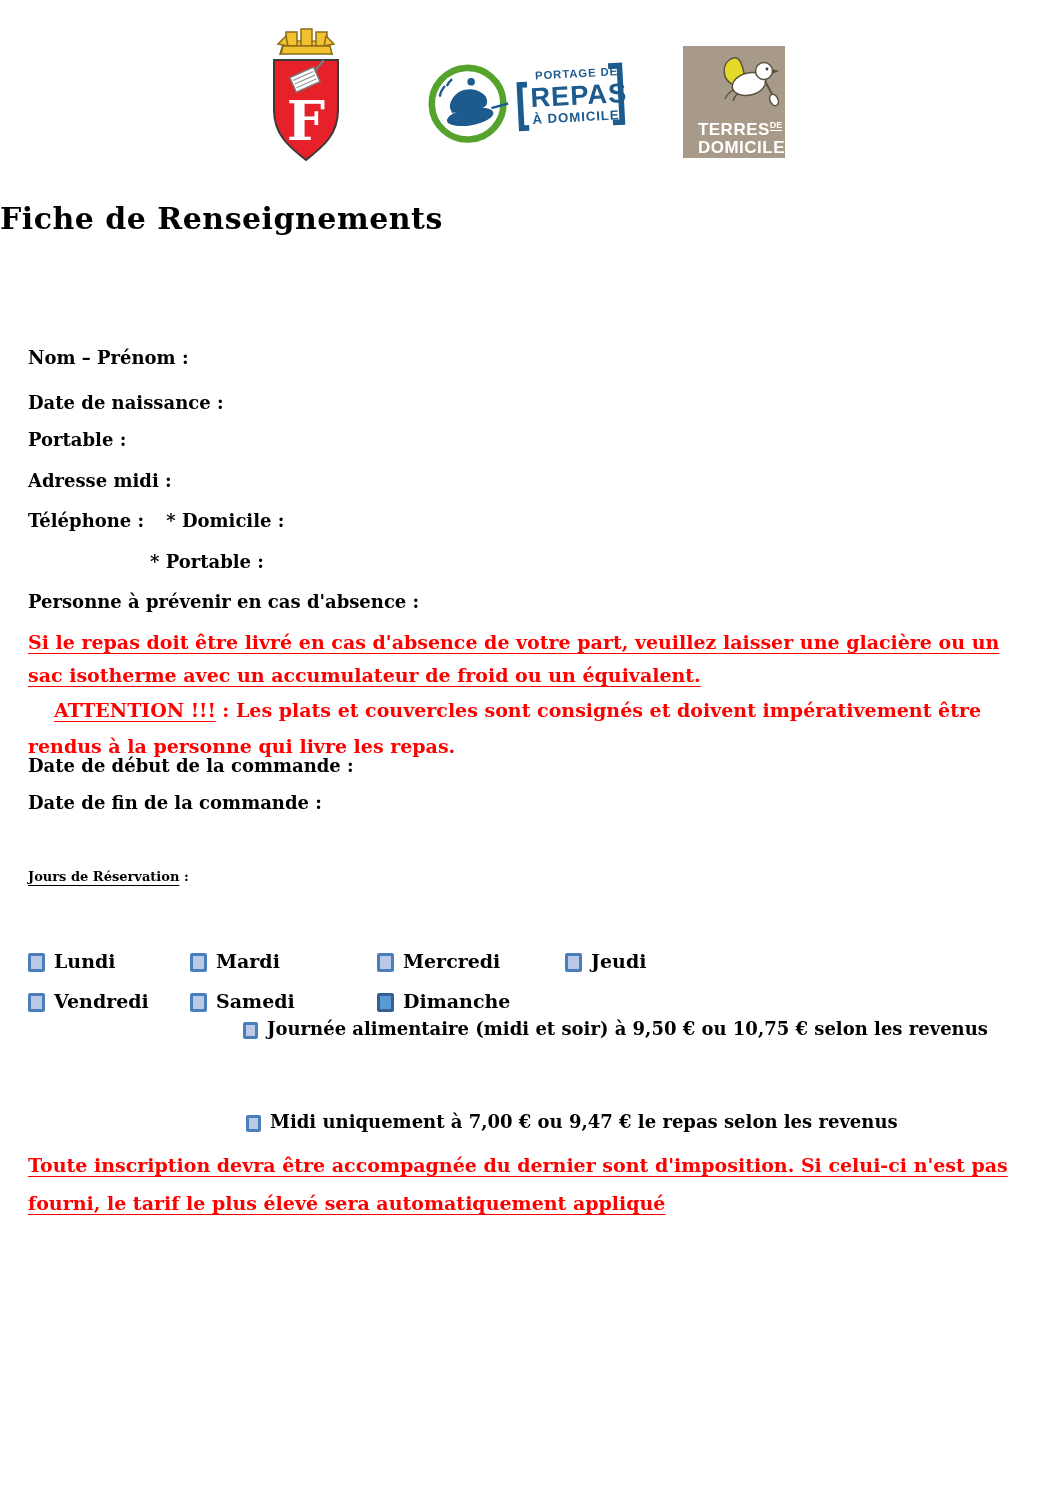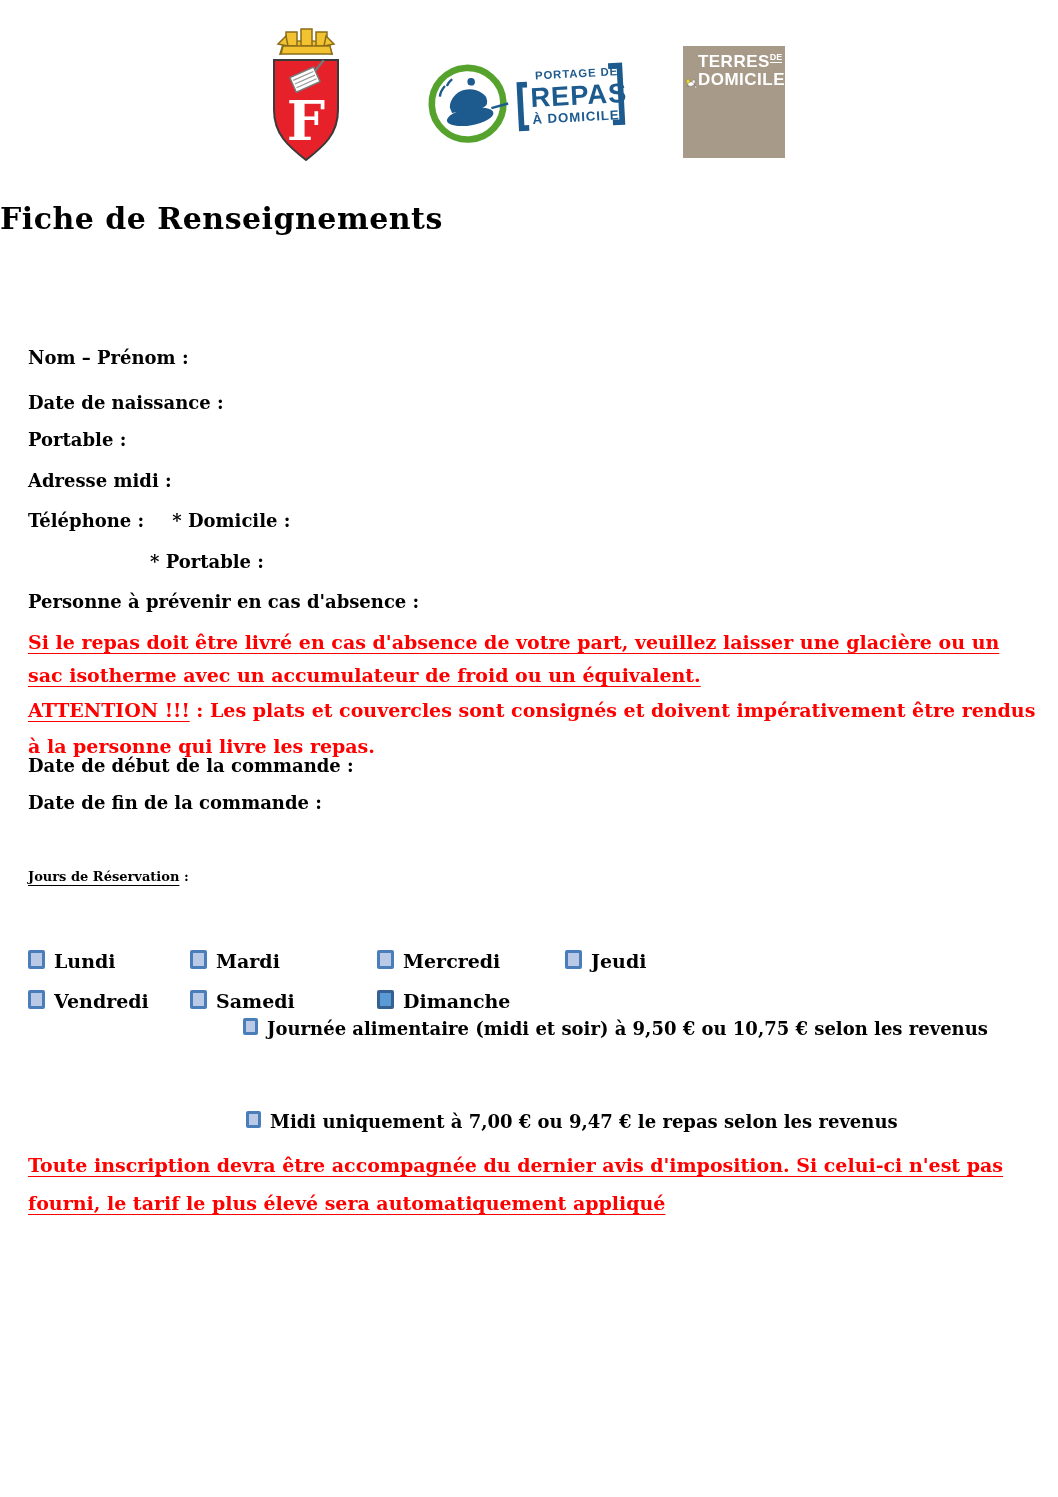--- a/index.html
+++ b/index.html
@@ -10,53 +10,53 @@
     margin:0 auto; overflow:hidden; color:#000;
     font-weight:bold;
   }
   .abs { position:absolute; }
 
   
   .logo-crest { left:266px; top:14px; width:80px; height:150px; }
   .logo-portage { left:425px; top:55px; width:212px; height:92px; }
   .logo-terres {
     left:683px; top:46px; width:102px; height:112px;
-    background:#a89a88; display:flex; align-items:flex-start;
+    background:#a89a88; display:flex; flex-direction:column; align-items:flex-end;
   }
   .terres-text {
     font-family:"Liberation Sans", sans-serif; font-weight:bold; color:#fff;
     font-size:17px; line-height:18px; letter-spacing:.5px; text-align:left;
     margin-top:2px;
   }
   .terres-text sup { font-size:9px; letter-spacing:0; border-bottom:1px solid #fff; }
 
   
   .doc-title {
     left:0; top:201px; width:100%; text-align:left;
     font-size:30px; font-weight:bold; letter-spacing:.5px;
   }
 
   
   .label { font-size:18px; font-weight:bold; left:28px; white-space:nowrap; }
-  .phone-home { margin-left:28px; }
+  .phone-home { margin-left:22px; }
   .indent { left:150px; }
 
   .red-para {
     left:28px; width:1008px; font-size:19px; line-height:33px;
     color:#fe0000; font-weight:bold; text-decoration:underline;
     text-underline-offset:4px;
   }
   .red-para.attention { text-decoration:none; line-height:36px; }
-  .attn-label { text-decoration:underline; text-underline-offset:4px; }
+  .attn-label { text-decoration:underline; text-underline-offset:4px;margin-left:26px; }
 
   .jours { left:28px; font-size:13px; font-weight:bold; }
   .jours .u { text-decoration:underline; text-underline-offset:4px; }
 
   
-  .day-item, .option-item { display:flex; align-items:flex-start; gap:9px; }
+  .day-item, .option-item { display:flex; align-items:flex-end; gap:9px; }
   .day-label { font-size:19px; font-weight:bold; white-space:nowrap; }
   .option-label { font-size:18px; font-weight:bold; white-space:nowrap; }
   .cb {
     display:inline-block; width:17px; height:19px;
     background:#b9c9e6; border:3px solid #4a7ebb; border-radius:2px;
     flex:0 0 auto; cursor:pointer;
   }
   .cb.filled { background:#5b9bd5; border-color:#376092; }
   .cb-small { width:15px; height:17px; }
 
@@ -195,15 +195,15 @@
 
   <div class="abs option-item" style="left:243px; top:1018px">
     <span class="cb cb-small"></span>
     <span class="option-label">Journée alimentaire (midi et soir) à 9,50 €  ou 10,75 € selon les revenus</span>
   </div>
   <div class="abs option-item" style="left:246px; top:1111px">
     <span class="cb cb-small"></span>
     <span class="option-label">Midi uniquement à 7,00 €  ou 9,47 € le repas selon les revenus</span>
   </div>
 
-  <p class="abs red-para tax-para" style="top:1146px">Toute inscription devra être accompagnée du dernier avis d'imposition. Si  celui-ci  n'est pas fourni, le tarif le plus élevé sera automatiquement appliqué</p>
+  <p class="abs red-para tax-para" style="top:1146px">Toute inscription devra être accompagnée du dernier sont d'imposition. Si  celui-ci  n'est pas fourni, le tarif le plus élevé sera automatiquement appliqué</p>
 
 </div>
 
 </body></html>

